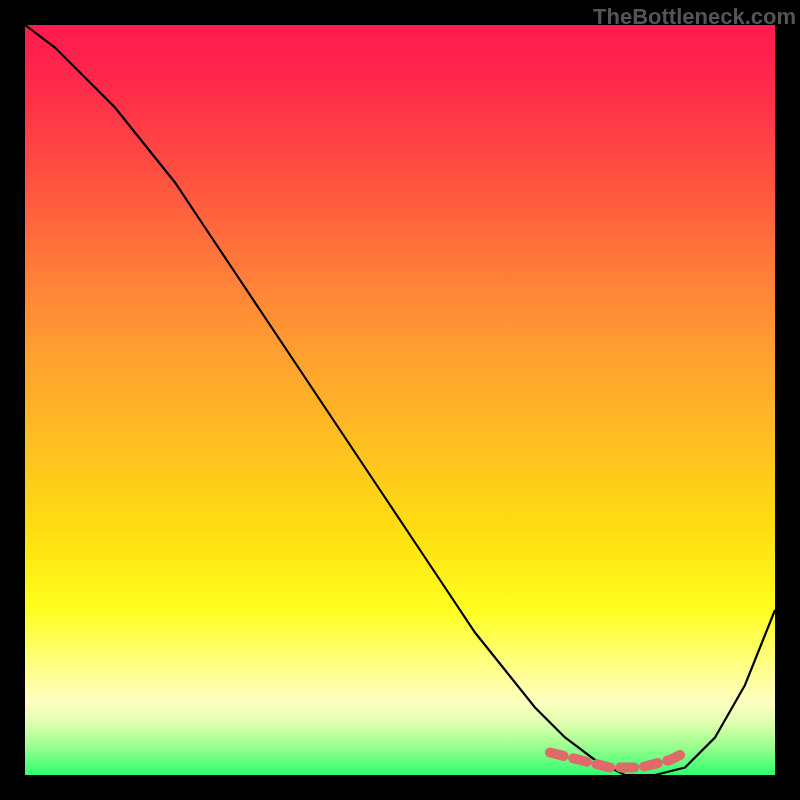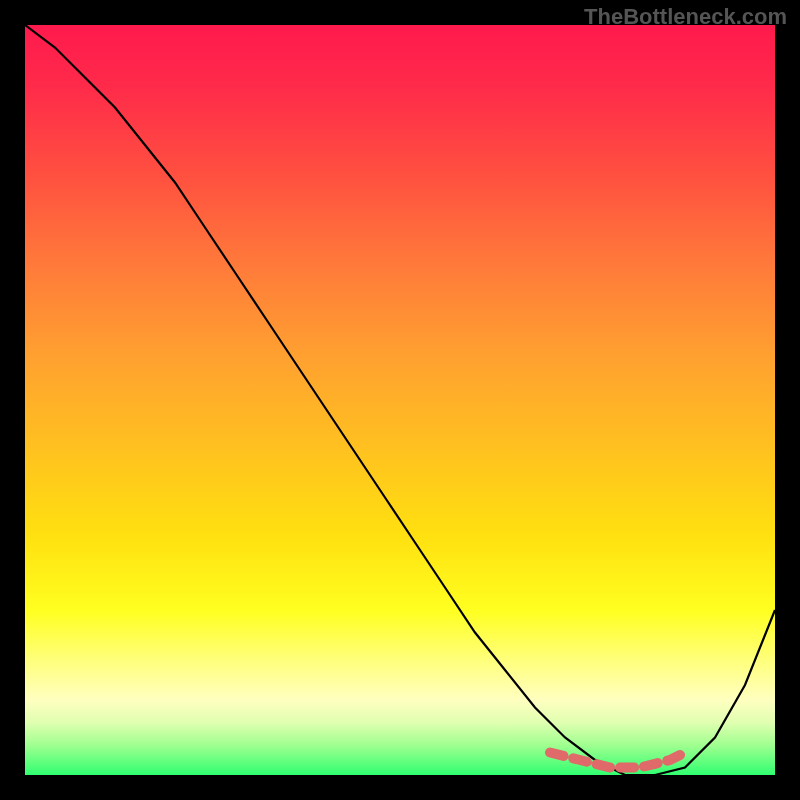--- a/index.html
+++ b/index.html
@@ -7,21 +7,21 @@
     width: 800px;
     height: 800px;
     background: #000;
     position: relative;
     font-family: Arial, sans-serif;
     overflow: hidden;
   }
   .watermark {
     position: absolute;
     top: 4px;
-    right: 13px;
+    right: 4px;
     color: #555;
     font-size: 22px;
     font-weight: bold;
     z-index: 10;
   }
   .plot-area {
     position: absolute;
     left: 25px;
     top: 25px;
     width: 750px;

